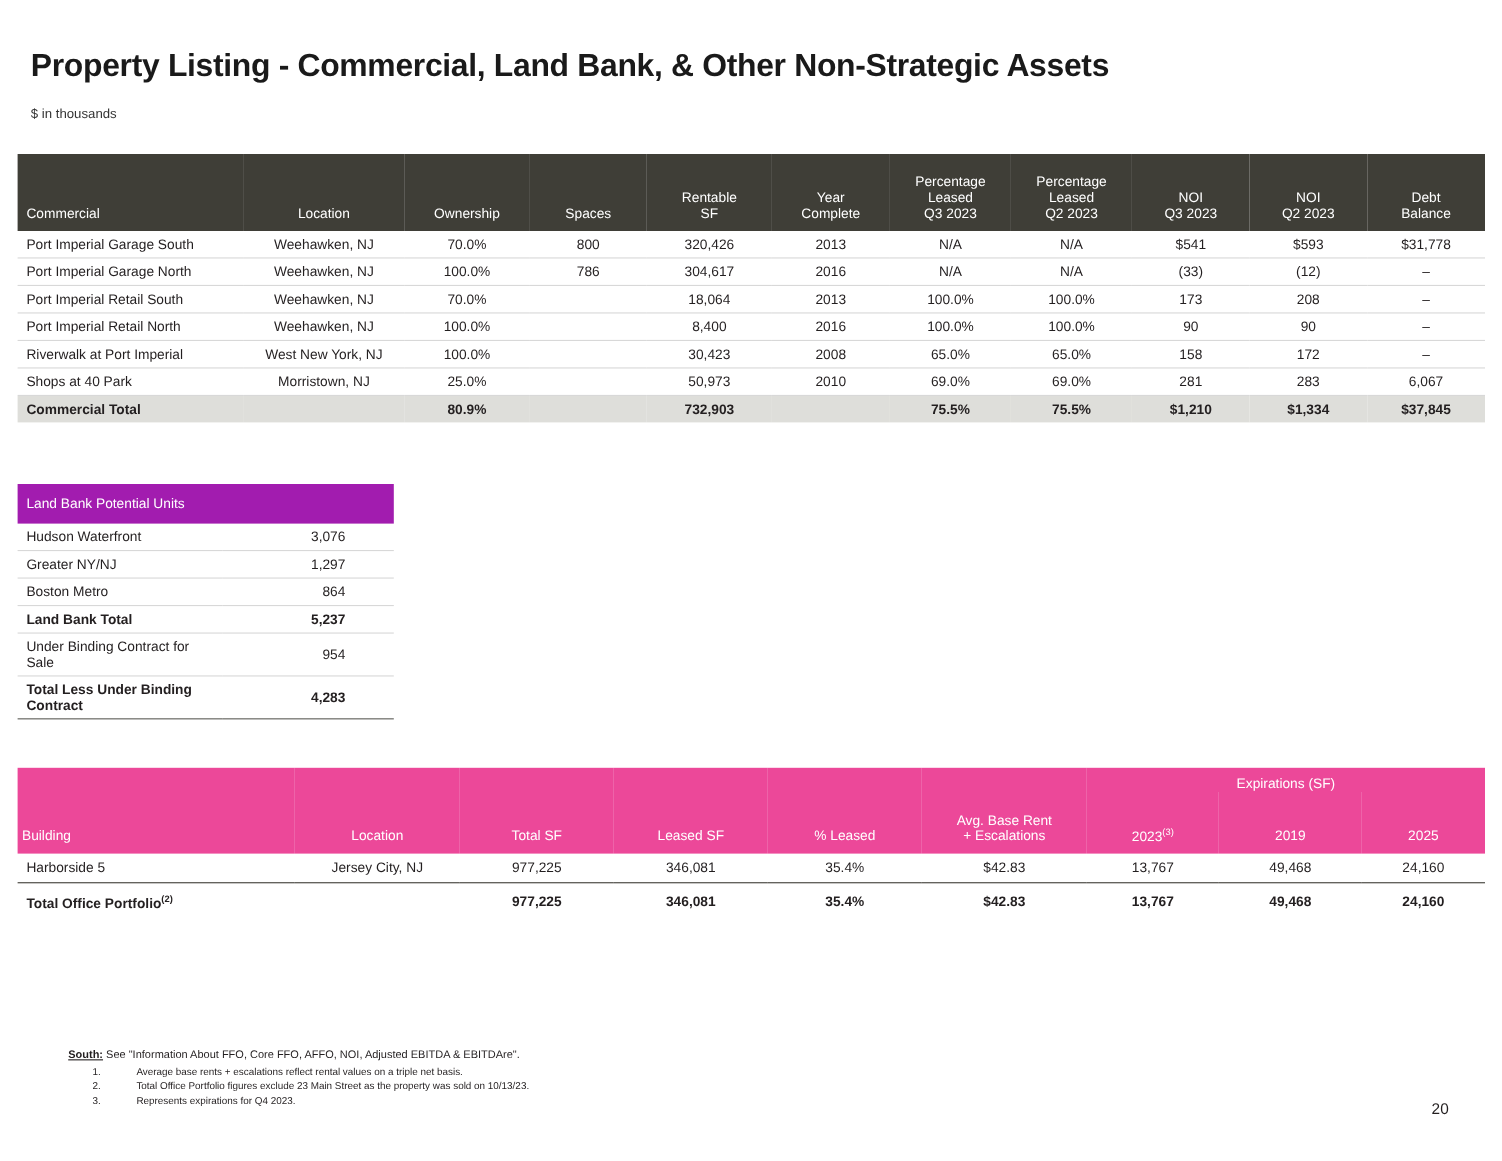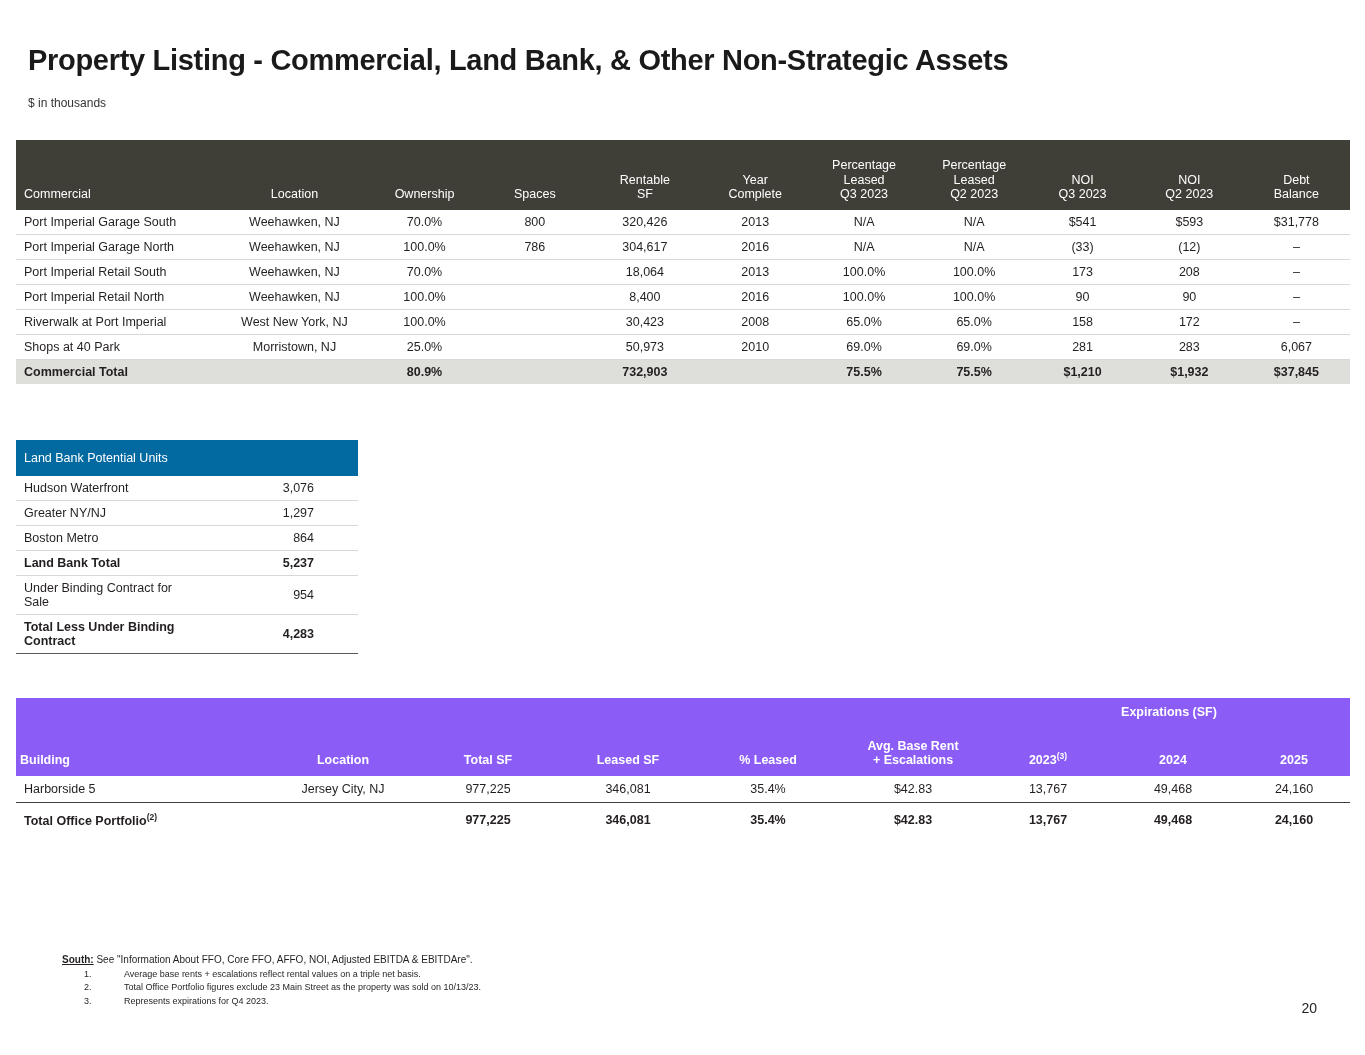--- a/index.html
+++ b/index.html
@@ -100,21 +100,21 @@
   
   .landbank-table {
     position: absolute;
     left: 16px;
     top: 440px;
     width: 342px;
     border-collapse: collapse;
     font-size: 12.5px;
   }
   .landbank-table thead th {
-    background: #0369a1;
+    background: #a21caf;
     color: #ffffff;
     font-weight: normal;
     text-align: left;
     padding: 7px 8px;
     font-size: 12.5px;
     height: 22px;
     margin-left: 39px;
   }
   .landbank-table td {
     padding: 5px 8px;
@@ -140,23 +140,23 @@
   
   .office-table {
     position: absolute;
     left: 16px;
     top: 698px;
     width: 1334px;
     border-collapse: collapse;
     font-size: 12.5px;
   }
   .office-table thead th {
-    background: #8b5cf6;
+    background: #ec4899;
     color: #ffffff;
-    font-weight: bold;
+    font-weight: normal;
     font-size: 12.5px;
     vertical-align: bottom;
     padding: 4px 6px 8px 6px;
     line-height: 1.18;
     height: 44px;
   }
   .office-table thead th.lbl {
     text-align: left;
     padding-left: 4px;
   }
@@ -369,21 +369,21 @@
       <tr class="total">
         <td class="lbl">Commercial Total</td>
         <td class="ctr"></td>
         <td class="ctr">80.9%</td>
         <td class="ctr"></td>
         <td class="ctr">732,903</td>
         <td class="ctr"></td>
         <td class="ctr">75.5%</td>
         <td class="ctr">75.5%</td>
         <td class="ctr">$1,210</td>
-        <td class="ctr">$1,932</td>
+        <td class="ctr">$1,334</td>
         <td class="ctr">$37,845</td>
       </tr>
     </tbody>
   </table>
 
   <table class="landbank-table">
     <thead>
       <tr>
         <th colspan="2">Land Bank Potential Units</th>
       </tr>
@@ -444,21 +444,21 @@
         <th class="ctr">Total SF</th>
         <th class="ctr">Leased SF</th>
         <th class="ctr">% Leased</th>
         <th class="ctr">
           <div>Avg. Base Rent</div>
           <div>+ Escalations</div>
         </th>
         <th class="ctr">
           <span>2023</span><sup>(3)</sup>
         </th>
-        <th class="ctr">2024</th>
+        <th class="ctr">2019</th>
         <th class="ctr">2025</th>
       </tr>
     </thead>
     <tbody>
       <tr>
         <td class="lbl">Harborside 5</td>
         <td class="ctr">Jersey City, NJ</td>
         <td class="ctr">977,225</td>
         <td class="ctr">346,081</td>
         <td class="ctr">35.4%</td>

